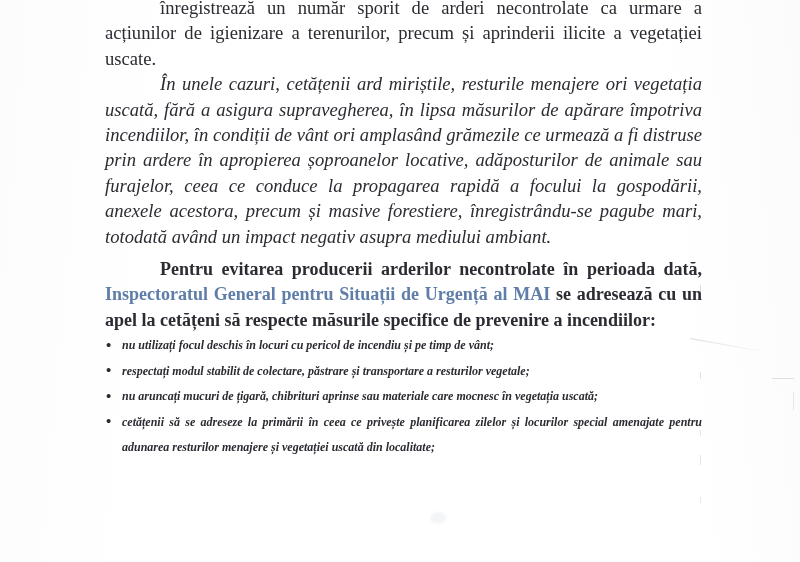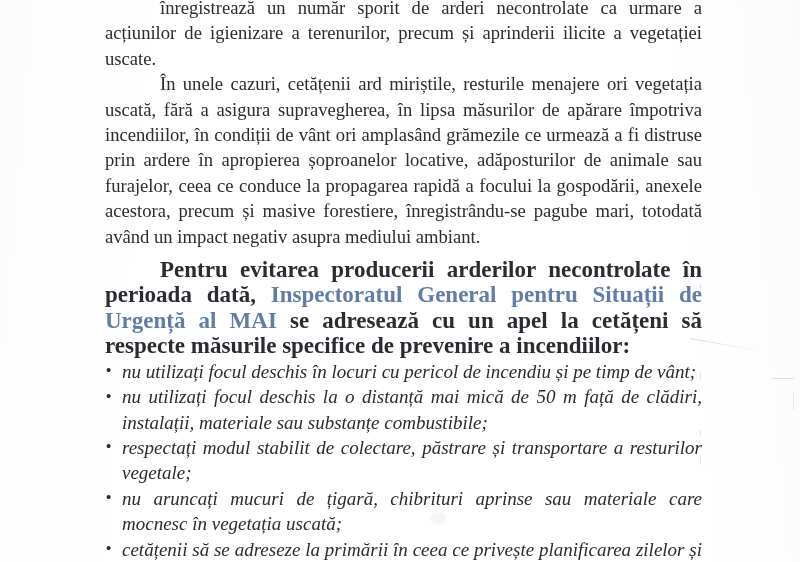--- a/index.html
+++ b/index.html
@@ -112,50 +112,51 @@
     text-align: justify;
     text-justify: inter-word;
     font-size: 18.6px;
     line-height: 25.4px;
     text-indent: 55px;
     hyphens: none;
   }
 
   p.para.tight {
     text-indent: 55px;
+    font-style: italic;
   }
 
   .gap-sm { height: 8px; }
 
   .call-block {
     margin: 0;
     text-align: justify;
-    font-size: 23px;
+    font-size: 18px;
     line-height: 25.4px;
     font-weight: bold;
     text-indent: 55px;
   }
 
   .org-name {
     color: #5e7da8;
     font-weight: bold;
   }
 
   ul.measures {
     list-style: none;
     margin: 0;
     padding: 0;
   }
 
   ul.measures li {
     position: relative;
     padding-left: 17px;
-    font-size: 19px;
+    font-size: 12px;
     line-height: 25.4px;
-    font-weight: normal;
+    font-weight: bold;
     font-style: italic;
     text-align: justify;
     text-justify: inter-word;
   }
 
   ul.measures li::before {
     content: "\2022";
     position: absolute;
     left: 1px;
     top: -0.5px;
@@ -196,21 +197,20 @@
     <p class="para">înregistrează un număr sporit de arderi necontrolate ca urmare a acțiunilor de igienizare a terenurilor, precum și aprinderii ilicite a vegetației uscate.</p>
 
     <p class="para tight">În unele cazuri, cetățenii ard miriștile, resturile menajere ori vegetația uscată, fără a asigura supravegherea, în lipsa măsurilor de apărare împotriva incendiilor, în condiții de vânt ori amplasând grămezile ce urmează a fi distruse prin ardere în apropierea șoproanelor locative, adăposturilor de animale sau furajelor, ceea ce conduce la propagarea rapidă a focului la gospodării, anexele acestora, precum și masive forestiere, înregistrându-se pagube mari, totodată având un impact negativ asupra mediului ambiant.</p>
 
     <div class="gap-sm"></div>
 
     <p class="call-block"><span>Pentru evitarea producerii arderilor necontrolate în perioada dată, </span><span class="org-name">Inspectoratul General pentru Situații de Urgență al MAI</span><span> se adresează cu un apel la cetățeni să respecte măsurile specifice de prevenire a incendiilor:</span></p>
 
     <ul class="measures">
       <li>nu utilizați focul deschis în locuri cu pericol de incendiu și pe timp de vânt;</li>
-      <li>nu utilizați focul deschis la o distanță mai mică de 50 m față de clădiri, instalații, materiale sau substanțe combustibile;</li>
       <li>respectați modul stabilit de colectare, păstrare și transportare a resturilor vegetale;</li>
       <li>nu aruncați mucuri de țigară, chibrituri aprinse sau materiale care mocnesc în vegetația uscată;</li>
       <li>cetățenii să se adreseze la primării în ceea ce privește planificarea zilelor și locurilor special amenajate pentru adunarea resturilor menajere și vegetației uscată din localitate;</li>
 
     </ul>
 
   </div>
 </div>
 
 </body></html>

